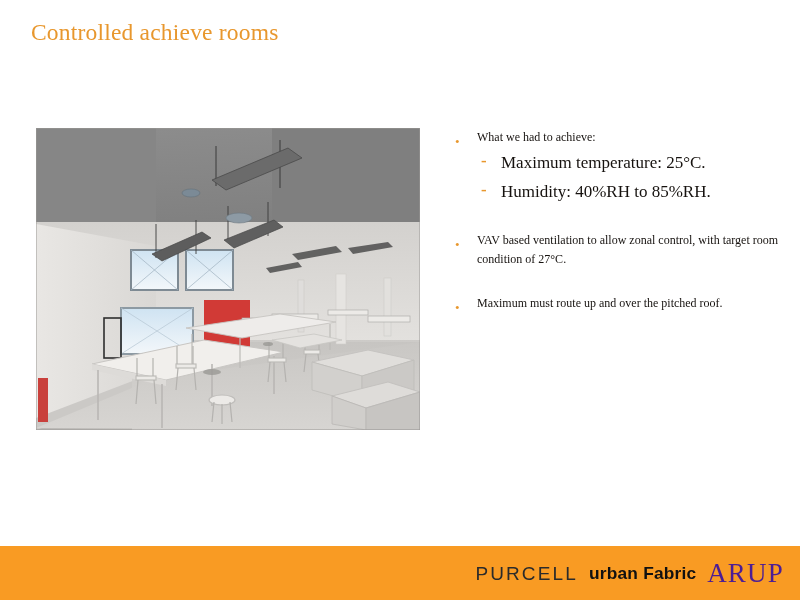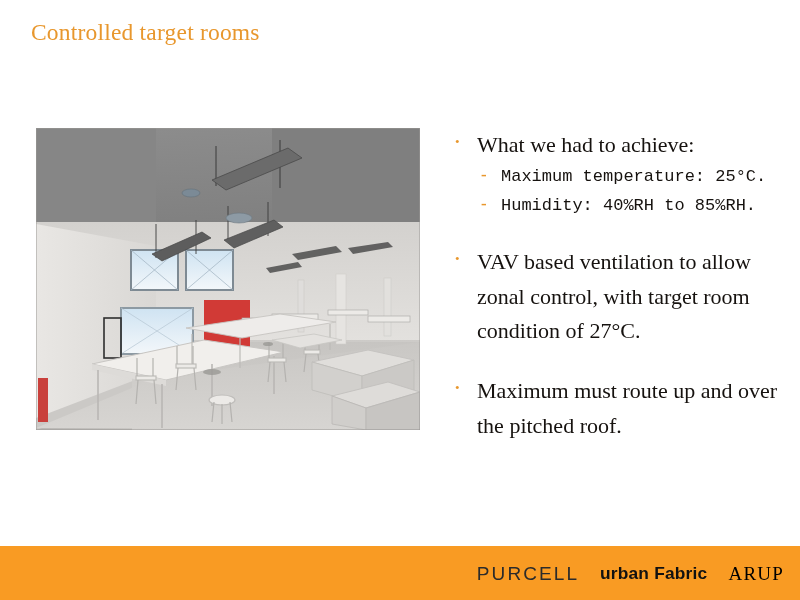--- a/index.html
+++ b/index.html
@@ -71,78 +71,78 @@
     padding-top: 7px;
   }
   .b-mark.dash {
     width: 20px;
     font-size: 17px;
     padding-top: 2px;
     font-weight: 600;
   }
   .b-text {
     font-family: "Liberation Serif", serif;
-    font-size: 22px;
+    font-size: 12px;
     color: #16120f;
     line-height: 1.56;
     flex: 1 1 auto;
   }
   .lvl2 { margin-left: 26px; }
-  .lvl2 .b-text { font-size: 17px; font-family: Liberation Mono, monospace; }
+  .lvl2 .b-text { font-size: 17px; }
 
   
   .footer-bar {
     position: absolute;
     left: 0;
     top: 546px;
     width: 800px;
     height: 54px;
     background: #f99b23;
   }
   .logos {
     position: absolute;
     right: 16px;
     top: 0;
     height: 54px;
     display: flex;
     align-items: center;
-    gap: 22px;
+    gap: 12px;
   }
   .logo-purcell {
     font-family: "Liberation Sans", sans-serif;
     font-size: 19px;
     font-weight: 300;
     letter-spacing: 2.1px;
     color: #2b2b2b;
     line-height: 1;
   }
   .logo-urbanfabric {
     font-family: "Liberation Sans", sans-serif;
     font-size: 17px;
     font-weight: 700;
     letter-spacing: 0.2px;
     color: #111111;
     line-height: 1;
     transform: scaleX(1.02);
   }
   .logo-arup {
     font-family: "Liberation Serif", serif;
-    font-size: 19px;
+    font-size: 27px;
     font-weight: 400;
     letter-spacing: 1.2px;
-    color: #000000;
+    color: #4c1d95;
     line-height: 1;
   }
 </style>
 </head>
 <body>
 
 <div class="slide">
 
-  <div class="slide-title">Controlled target rooms</div>
+  <div class="slide-title">Controlled achieve rooms</div>
 
   <div class="render-wrap">
     <svg class="render-svg" viewBox="0 0 384 302" preserveAspectRatio="none">
       <defs>
         <linearGradient id="ceil" x1="0" y1="0" x2="0.2" y2="1">
           <stop offset="0" stop-color="#8d8d8d"></stop>
           <stop offset="1" stop-color="#7e7e7e"></stop>
         </linearGradient>
         <linearGradient id="wallL" x1="0" y1="0" x2="1" y2="0">
           <stop offset="0" stop-color="#e9e7e4"></stop>

